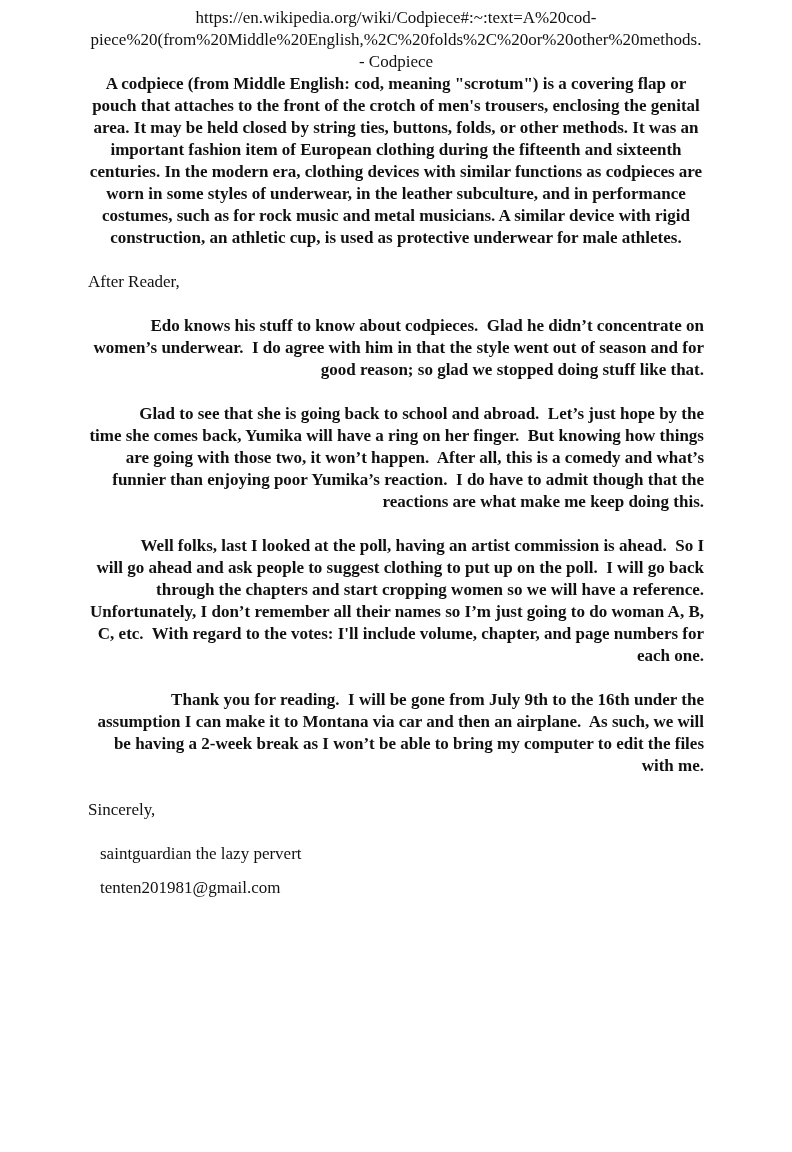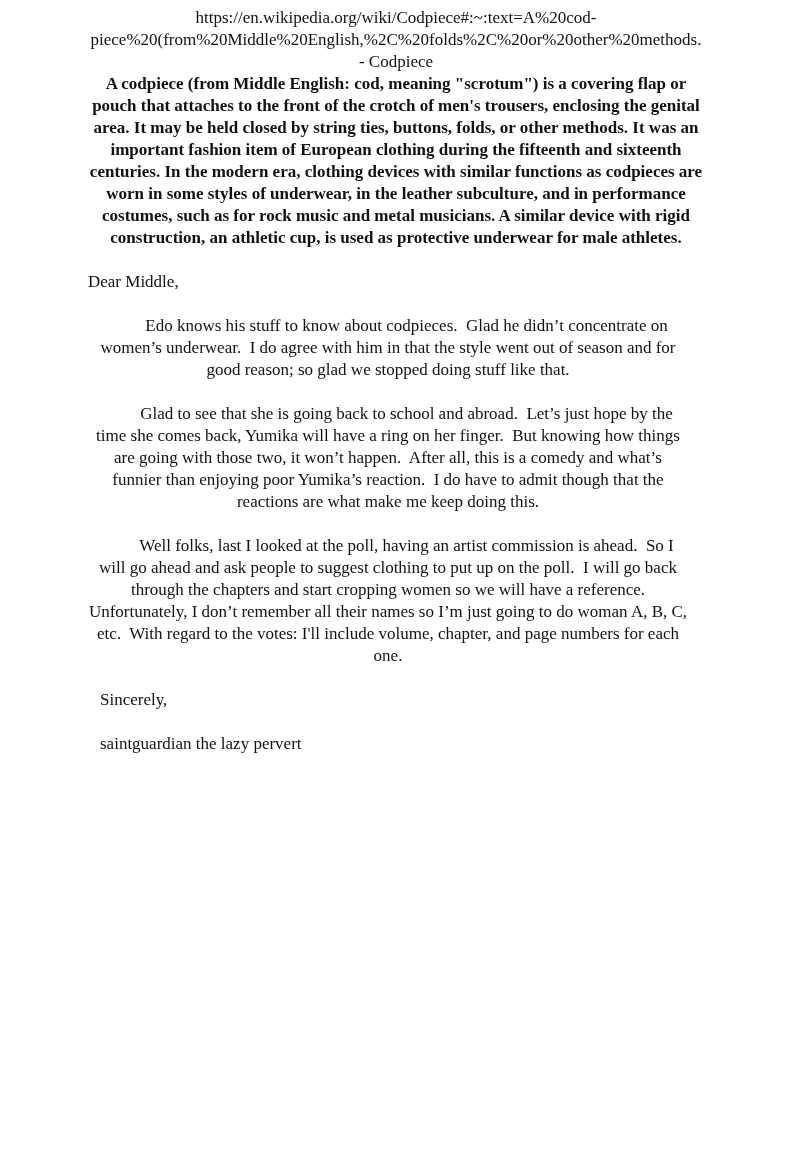--- a/index.html
+++ b/index.html
@@ -30,51 +30,54 @@
   }
   .citation-excerpt {
     white-space: pre-wrap;
     font-weight: bold;
   }
   .salutation {
     margin: 0 0 22px 0;
     white-space: pre-wrap;
   }
   .body-para {
-    margin: 0 16px 22px 0;
+    margin: 0 0 22px 0;
     text-indent: 37px;
     white-space: pre-wrap;
-    text-align: center;
+    text-align: right;
+    font-weight: bold;
   }
   .closing {
-    margin: 0 0 22px 12px;
+    margin: 0 0 22px 0;
     white-space: pre-wrap;
   }
   .signature-line {
     margin: 12px;
     white-space: pre-wrap;
   }
 </style>
 </head>
 <body>
 
 <div class="page">
 
   <div class="citation">
     <div class="citation-url">https://en.wikipedia.org/wiki/Codpiece#:~:text=A%20cod-piece%20(from%20Middle%20English,%2C%20folds%2C%20or%20other%20methods. - Codpiece</div>
     <div class="citation-excerpt">A codpiece (from Middle English: cod, meaning "scrotum") is a covering flap or pouch that attaches to the front of the crotch of men's trousers, enclosing the genital area. It may be held closed by string ties, buttons, folds, or other methods. It was an important fashion item of European clothing during the fifteenth and sixteenth centuries. In the modern era, clothing devices with similar functions as codpieces are worn in some styles of underwear, in the leather subculture, and in performance costumes, such as for rock music and metal musicians. A similar device with rigid construction, an athletic cup, is used as protective underwear for male athletes.</div>
   </div>
 
-  <p class="salutation">Dear Middle,</p>
+  <p class="salutation">After Reader,</p>
 
   <p class="body-para">Edo knows his stuff to know about codpieces.  Glad he didn’t concentrate on women’s underwear.  I do agree with him in that the style went out of season and for good reason; so glad we stopped doing stuff like that.</p>
 
   <p class="body-para">Glad to see that she is going back to school and abroad.  Let’s just hope by the time she comes back, Yumika will have a ring on her finger.  But knowing how things are going with those two, it won’t happen.  After all, this is a comedy and what’s funnier than enjoying poor Yumika’s reaction.  I do have to admit though that the reactions are what make me keep doing this.</p>
 
   <p class="body-para">Well folks, last I looked at the poll, having an artist commission is ahead.  So I will go ahead and ask people to suggest clothing to put up on the poll.  I will go back through the chapters and start cropping women so we will have a reference.  Unfortunately, I don’t remember all their names so I’m just going to do woman A, B, C, etc.  With regard to the votes: I'll include volume, chapter, and page numbers for each one.</p>
 
+  <p class="body-para">Thank you for reading.  I will be gone from July 9th to the 16th under the assumption I can make it to Montana via car and then an airplane.  As such, we will be having a 2-week break as I won’t be able to bring my computer to edit the files with me.</p>
 
   <p class="closing">Sincerely,</p>
 
   <p class="signature-line">saintguardian the lazy pervert</p>
 
+  <p class="signature-line">tenten201981@gmail.com</p>
 
 </div>
 
 </body></html>

